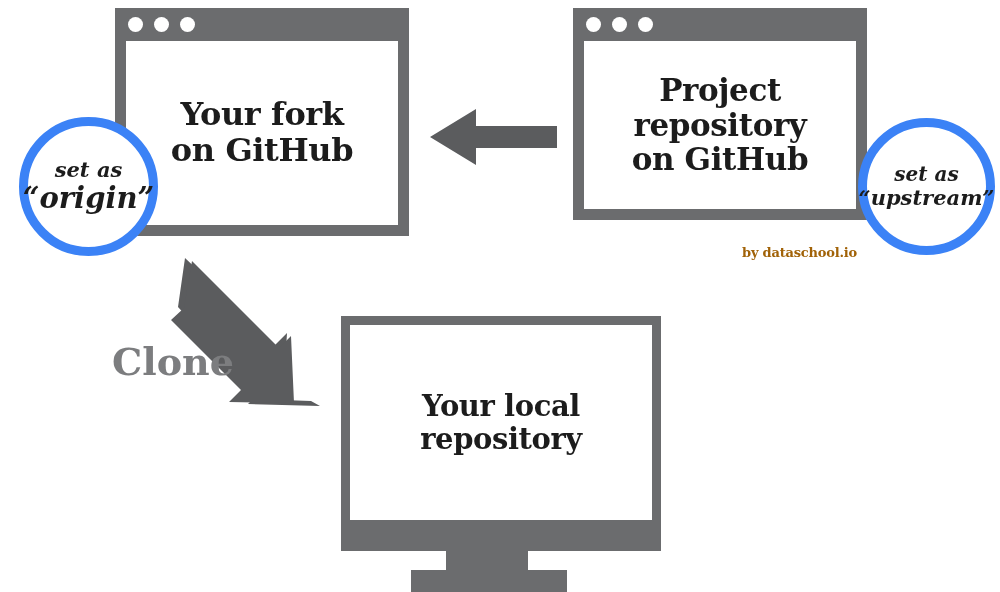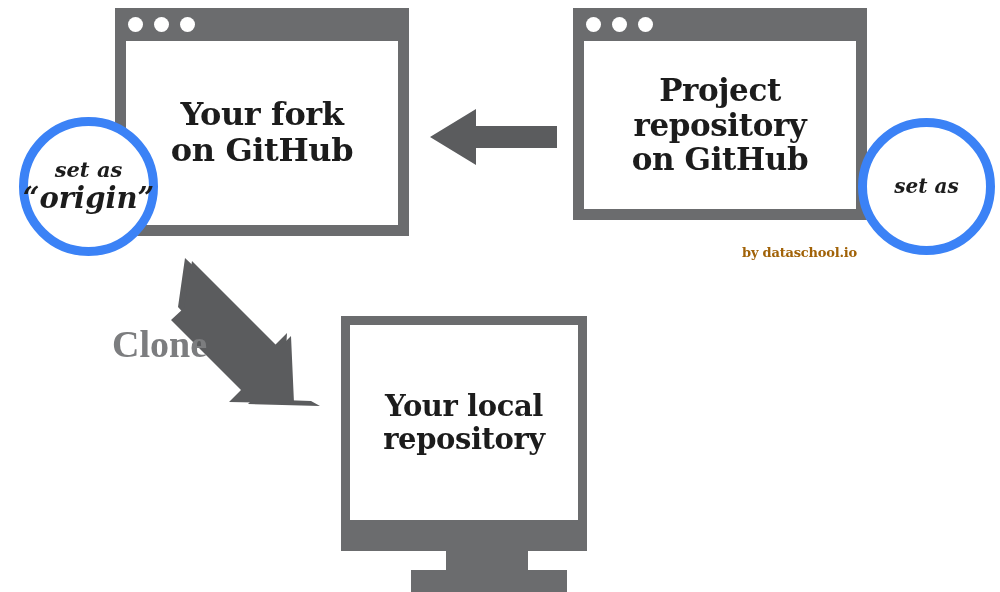--- a/index.html
+++ b/index.html
@@ -60,21 +60,21 @@
     color: #1c1c1c;
     line-height: 1.12;
     letter-spacing: -0.4px;
   }
 
   
   #monitor-frame {
     position: absolute;
     left: 341px;
     top: 316px;
-    width: 246px;
+    width: 320px;
     height: 235px;
     background: #6b6c6e;
     box-sizing: border-box;
   }
   #monitor-screen {
     position: absolute;
     left: 9px;
     top: 9px;
     right: 9px;
     bottom: 31px;
@@ -183,37 +183,38 @@
 
   <svg class="arrow-svg" style="left:430px; top:108px;" width="135" height="58" viewBox="0 0 135 58">
     <polygon points="0,29 46,1 46,18 127,18 127,40 46,40 46,57" fill="#5b5c5e"></polygon>
   </svg>
 
   <svg class="arrow-svg" style="left:178px; top:258px;" width="150" height="152" viewBox="0 0 150 152">
     <polygon points="7,0 25,17 96,88 109,75 105,142 133,143 142,148 70,146 83,133 12,62 0,49" fill="#5b5c5e"></polygon>
     <polygon points="7.5,2 0,49 107,151 143,148" fill="none"></polygon>
     <path d="M8,1 L25,18 L95,88 L107,76 L110,143 L45,142 L57,130 L-13,60 L0,48 Z" fill="#5b5c5e" transform="translate(6,2)"></path>
   </svg>
-  <div class="arrow-label" style="left:112px; top:322px; font-size:38px; letter-spacing:0px;font-family:Liberation Serif, serif;">Clone</div>
+  <div class="arrow-label" style="left:112px; top:339px; font-size:38px; letter-spacing:0px;">Clone</div>
 
   <div id="monitor-frame">
     <div id="monitor-screen">
       <div class="screen-text" style="font-size:29px;">
         <div>Your local</div>
         <div>repository</div>
       </div>
     </div>
   </div>
   <div id="monitor-neck"></div>
   <div id="monitor-base"></div>
 
   <div class="badge" id="badge-origin" style="left:19px; top:117px; width:139px; height:139px;">
     <div class="badge-line" style="font-size:21px;">set as</div>
     <div class="badge-line" style="font-size:29px;">“origin”</div>
   </div>
 
   <div class="badge" id="badge-upstream" style="left:858px; top:118px; width:137px; height:137px;">
     <div class="badge-line" style="font-size:20px;">set as</div>
+    <div class="badge-line" style="font-size:21px;">“upstream”</div>
   </div>
 
   <div id="attribution">by dataschool.io</div>
 
 </div>
 
 </body></html>

